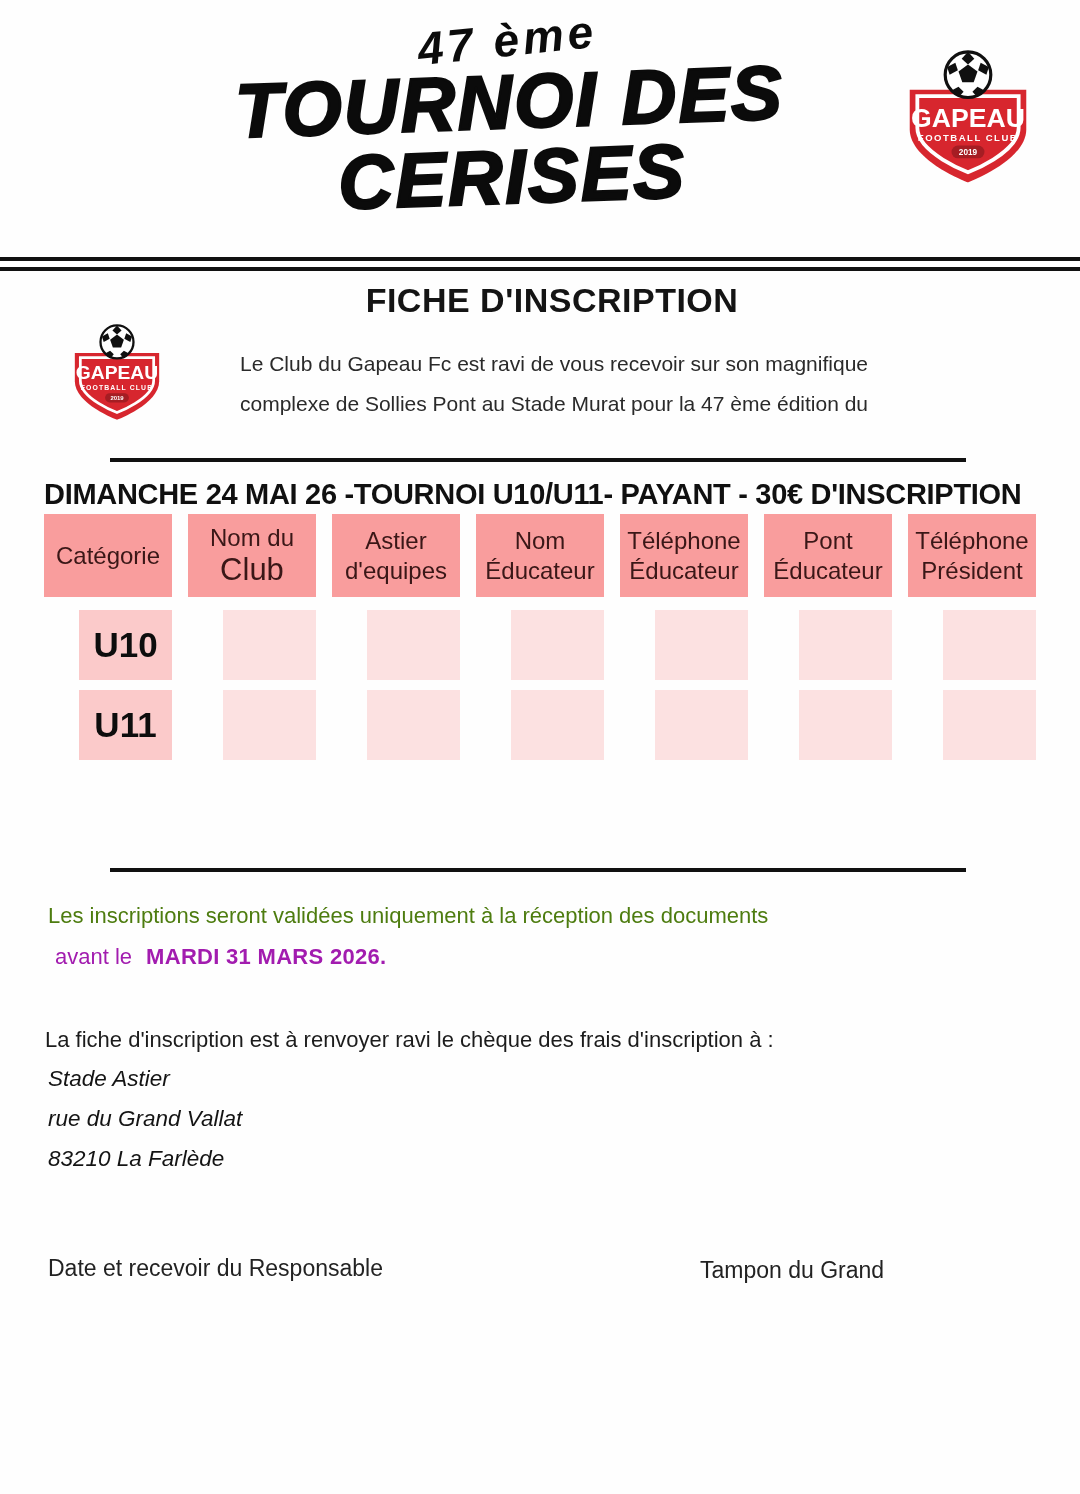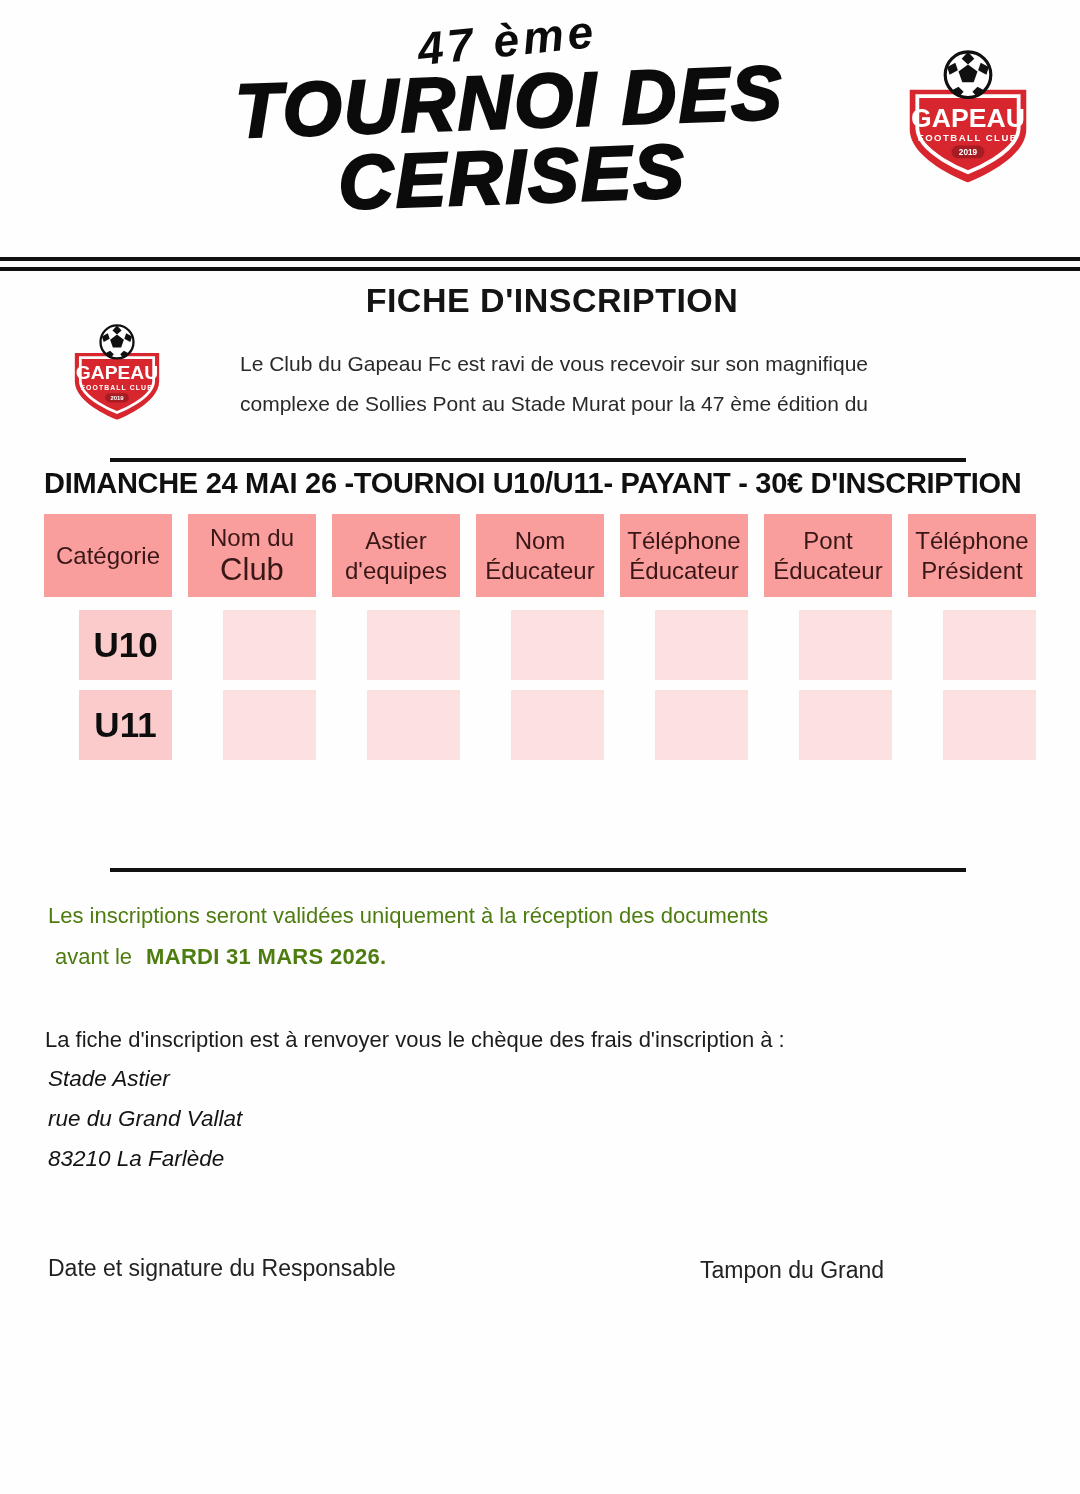--- a/index.html
+++ b/index.html
@@ -61,21 +61,21 @@
     padding-left: 24px;
   }
   .intro {
     position: absolute; top: 344px; left: 240px; width: 710px;
     font-size: 21px; color: #2a2a2a;
   }
   .intro div { line-height: 40px; }
 
   
   .tournament-heading {
-    position: absolute; top: 467px; left: 44px; width: 992px;
+    position: absolute; top: 478px; left: 44px; width: 992px;
     font-size: 29px; font-weight: 700; letter-spacing: -0.3px;
     white-space: nowrap;
     color: #101010;
   }
 
   
   .reg-table { position: absolute; top: 514px; left: 44px; width: 992px; }
   .t-row {
     display: grid;
     grid-template-columns: repeat(7, 1fr);
@@ -99,21 +99,21 @@
     margin-left: 35px;
   }
   .td.category {
     background: var(--category-cell-bg, #fbcaca);
     display: flex; align-items: center; justify-content: center;
     font-size: 35px; font-weight: 800; color: #0d0d0d;
   }
 
   
   .validation-line1 { position: absolute; top: 903px; left: 48px; font-size: 22px; color: #4d7c0f; }
-  .validation-line2 { position: absolute; top: 944px; left: 55px; font-size: 22px; color: #4d7c0f; }
+  .validation-line2 { position: absolute; top: 944px; left: 55px; font-size: 22px; color: #a21caf; }
   .validation-line2 strong { font-weight: 800; margin-left: 14px; letter-spacing: 0.3px; }
 
   .return-line { position: absolute; top: 1027px; left: 45px; font-size: 22px; color: #1c1c1c; }
   .address { position: absolute; top: 1066px; left: 48px; font-size: 22.5px; font-weight: 400; font-style: italic; color: #141414; }
   .address div { margin-bottom: 14px; }
 
   .signature-row { position: absolute; top: 1255px; left: 0; width: 1080px; font-size: 23px; color: #222; }
   .signature-label { position: absolute; left: 48px; top: 0; }
   .stamp-label { position: absolute; left: 700px; top: 2px; }
 </style>
@@ -232,25 +232,25 @@
     </div>
   </div>
 
   <div class="rule rule-2"></div>
 
   <p class="validation-line1">Les inscriptions seront validées uniquement à la réception des documents</p>
   <p class="validation-line2">
     <span>avant le</span><strong>MARDI 31 MARS 2026.</strong>
   </p>
 
-  <p class="return-line">La fiche d'inscription est à renvoyer vous le chèque des frais d'inscription à :</p>
+  <p class="return-line">La fiche d'inscription est à renvoyer ravi le chèque des frais d'inscription à :</p>
   <div class="address">
     <div>Stade Astier</div>
     <div>rue du Grand Vallat</div>
     <div>83210 La Farlède</div>
   </div>
 
   <div class="signature-row">
-    <span class="signature-label">Date et signature du Responsable</span>
+    <span class="signature-label">Date et recevoir du Responsable</span>
     <span class="stamp-label">Tampon du Grand</span>
   </div>
 
 </div>
 
 </body></html>

